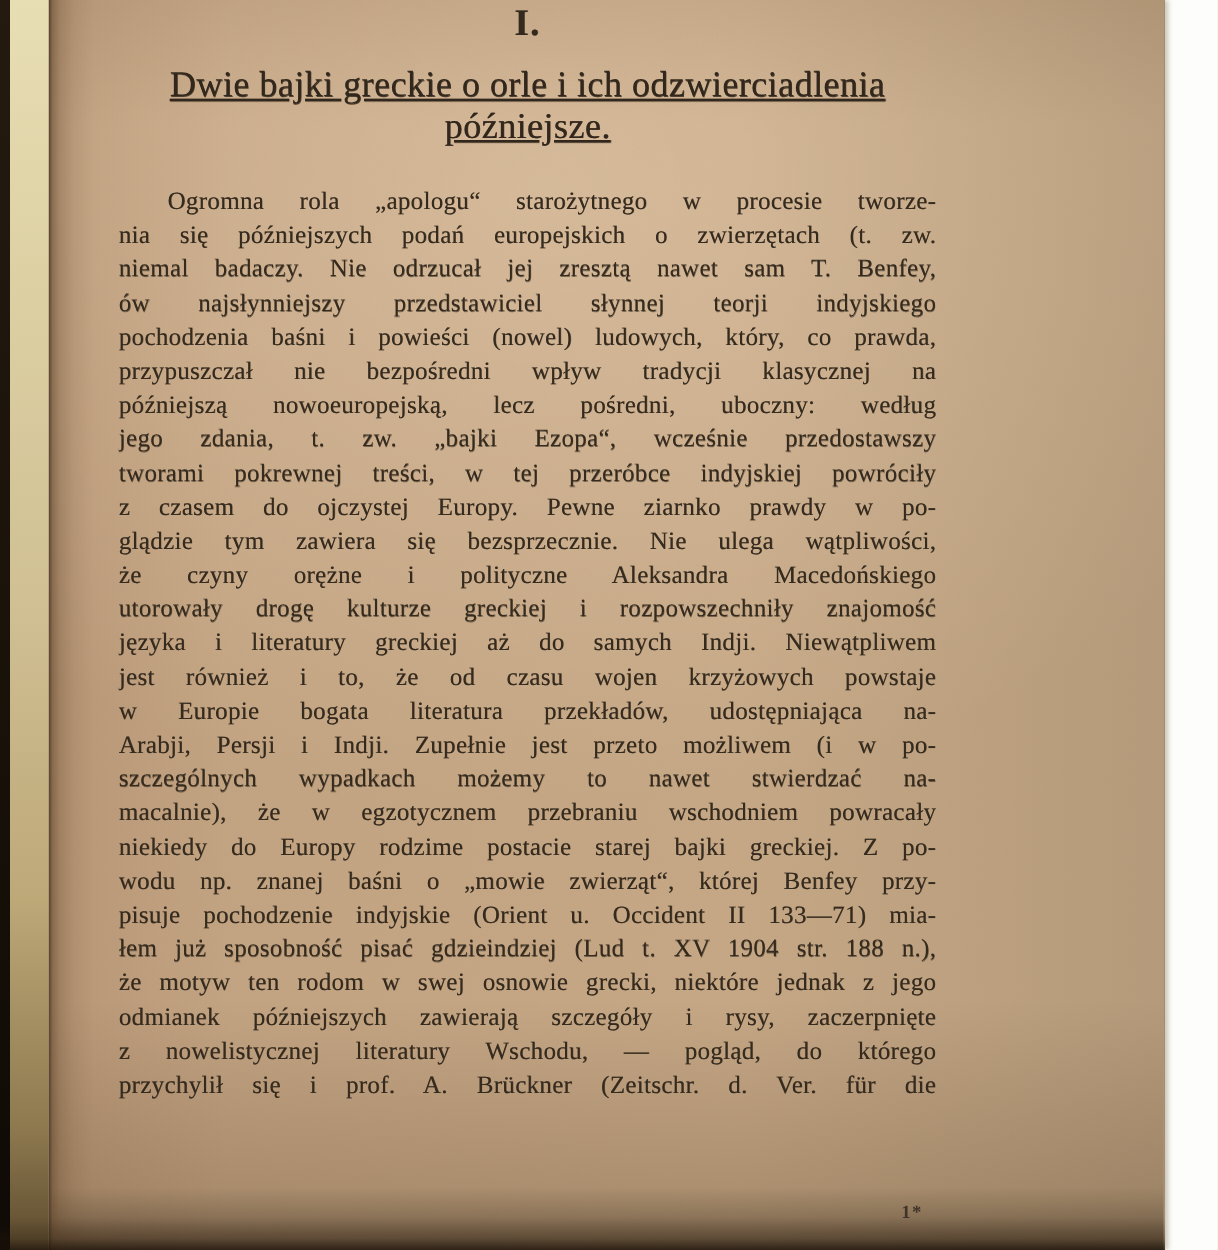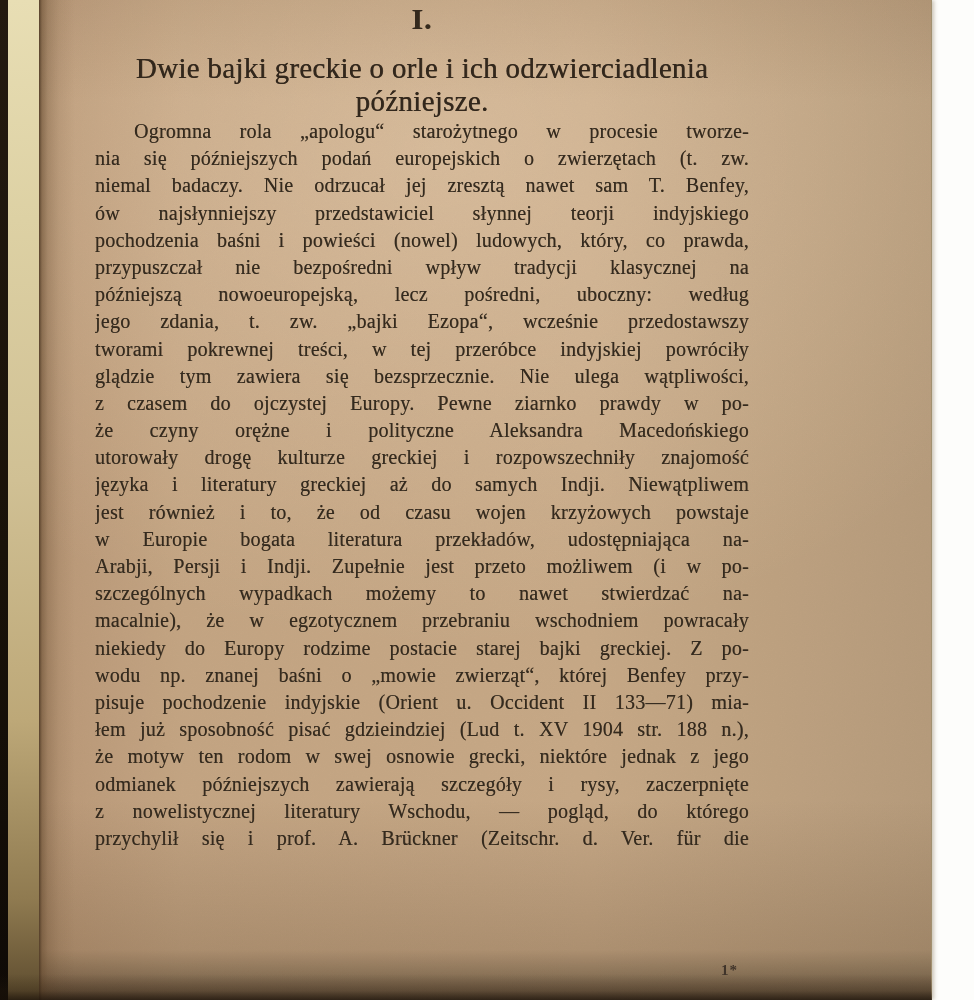--- a/index.html
+++ b/index.html
@@ -75,22 +75,23 @@
     text-shadow: 0.3px 0.3px 0.5px rgba(48,36,24,0.55);
   }
   .chapter-title {
     margin: 15px 0 0 0;
     text-align: center;
     font-size: 29px; line-height: 33px; font-weight: normal;
     color: #32271c;
     text-shadow: 0.45px 0.2px 0.4px rgba(48,36,24,0.8);
     letter-spacing: 0.3px;
   }
-  .chapter-title span { display: block; }
+  .chapter-title span { display: block; text-decoration: underline; }
   .body-text {
+    margin-top: 30px;
   }
   .text-line {
     font-size: 20px;
     line-height: 27.2px;
     text-align: justify;
     text-align-last: justify;
     letter-spacing: 0.25px;
     word-spacing: 1.5px;
     white-space: nowrap; 
     text-shadow: 0.3px 0.3px 0.45px rgba(50,38,26,0.55);
@@ -136,22 +137,22 @@
       <div class="body-text">
         <div class="text-line indent">Ogromna rola „apologu“ starożytnego w procesie tworze-</div>
         <div class="text-line">nia się późniejszych podań europejskich o zwierzętach (t. zw.</div>
         <div class="text-line">niemal badaczy. Nie odrzucał jej zresztą nawet sam T. Benfey,</div>
         <div class="text-line">ów najsłynniejszy przedstawiciel słynnej teorji indyjskiego</div>
         <div class="text-line">pochodzenia baśni i powieści (nowel) ludowych, który, co prawda,</div>
         <div class="text-line">przypuszczał nie bezpośredni wpływ tradycji klasycznej na</div>
         <div class="text-line">późniejszą nowoeuropejską, lecz pośredni, uboczny: według</div>
         <div class="text-line">jego zdania, t. zw. „bajki Ezopa“, wcześnie przedostawszy</div>
         <div class="text-line">tworami pokrewnej treści, w tej przeróbce indyjskiej powróciły</div>
+        <div class="text-line">z czasem do ojczystej Europy. Pewne ziarnko prawdy w po-</div>
         <div class="text-line">glądzie tym zawiera się bezsprzecznie. Nie ulega wątpliwości,</div>
-        <div class="text-line">z czasem do ojczystej Europy. Pewne ziarnko prawdy w po-</div>
         <div class="text-line">że czyny orężne i polityczne Aleksandra Macedońskiego</div>
         <div class="text-line">utorowały drogę kulturze greckiej i rozpowszechniły znajomość</div>
         <div class="text-line">języka i literatury greckiej aż do samych Indji. Niewątpliwem</div>
         <div class="text-line">jest również i to, że od czasu wojen krzyżowych powstaje</div>
         <div class="text-line">w Europie bogata literatura przekładów, udostępniająca na-</div>
         <div class="text-line">Arabji, Persji i Indji. Zupełnie jest przeto możliwem (i w po-</div>
         <div class="text-line">szczególnych wypadkach możemy to nawet stwierdzać na-</div>
         <div class="text-line">macalnie), że w egzotycznem przebraniu wschodniem powracały</div>
         <div class="text-line">niekiedy do Europy rodzime postacie starej bajki greckiej. Z po-</div>
         <div class="text-line">wodu np. znanej baśni o „mowie zwierząt“, której Benfey przy-</div>

